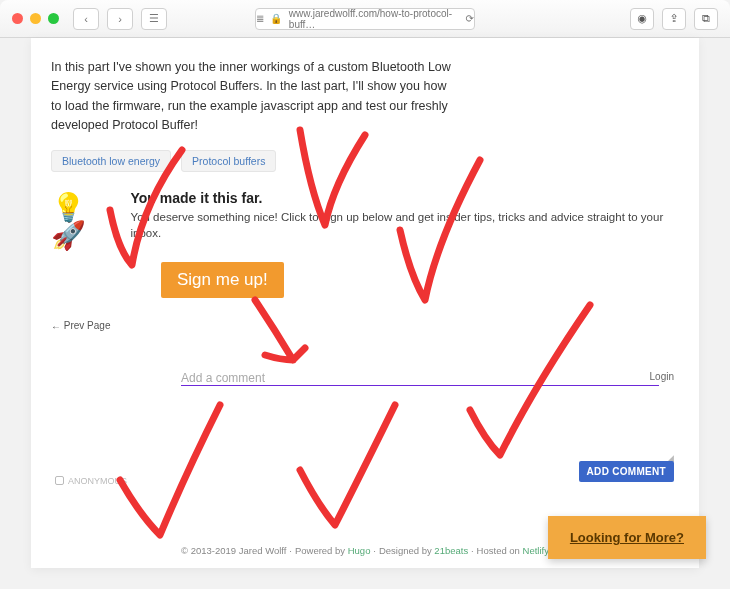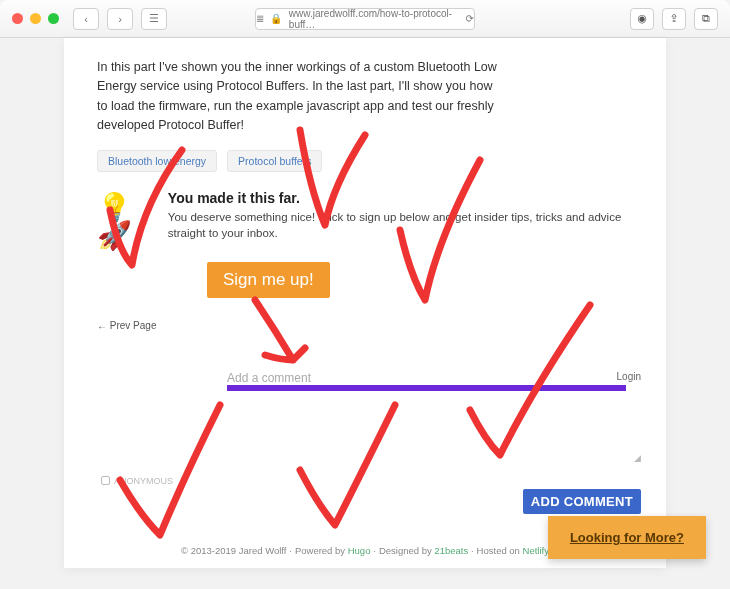--- a/index.html
+++ b/index.html
@@ -42,25 +42,25 @@
   }
   .spacer-chrome { flex:1; }
   .tool-btn {
     width: 24px; height: 22px; border:1px solid #d0d0d0; border-radius:4px;
     background:#fff; display:flex; align-items:center; justify-content:center;
     font-size:11px; color:#555;
   }
   
   .page {
     background:#fff;
-    width: 602px;
+    width: 668px;
     margin: 0 auto;
     height: 530px;
     position: relative;
-    padding: 20px 20px 0 33px;
+    padding: 20px 20px 0 20px;
     box-shadow: 0 2px 10px rgba(0,0,0,.06);
   }
   .article {
     width: 400px;
     font-size: 12.5px;
     line-height: 1.55;
     color:#333;
   }
   .tags { margin-top: 14px; display:flex; gap:10px; }
   .tag {
@@ -95,25 +95,25 @@
   .toc a { color:#335; text-decoration: underline dotted; display:block; margin-bottom:4px;}
   
   .comments {
     margin-top: 3px;
     position:relative;
   }
   .login { position:absolute; right:5px; top:0; font-size:10px; color:#666;}
   .comment-box {
     margin: 40px 20px 0 130px;
     font-size:12px; color:#aaa;
-    border-bottom:6px solid #6d28d9;
+    border-bottom:1px solid #6d28d9;
   }
   .add-comment-btn {
-    position:absolute; right:5px; top:118px;
-    background:#3a67c9; color:#fff; font-size:13px; font-weight:700;
+    position:absolute; right:5px; top:90px;
+    background:#3a67c9; color:#fff; font-size:10px; font-weight:700;
     padding:5px 8px; border-radius:2px; letter-spacing:.3px;
   }
   .anon { position:absolute; left:4px; top:105px; font-size:9px; color:#bbb; display:flex; align-items:center; gap:4px;}
   .anon-box{ width:9px;height:9px;border:1px solid #bbb;border-radius:2px;}
   .resize { position:absolute; right:5px; top:82px; font-size:9px; color:#bbb;}
   .powered { position:absolute; right:5px; top:148px; font-size:8.5px; color:#888;}
   .powered b{ color:#333;}
   
   .footer {
     position:absolute; left:0; right:0; bottom:12px;

